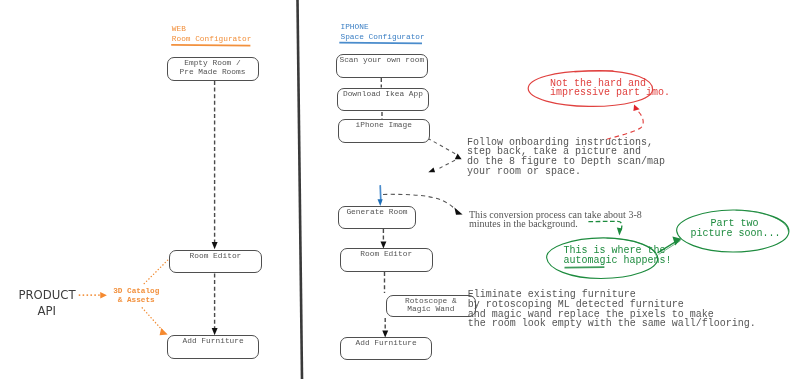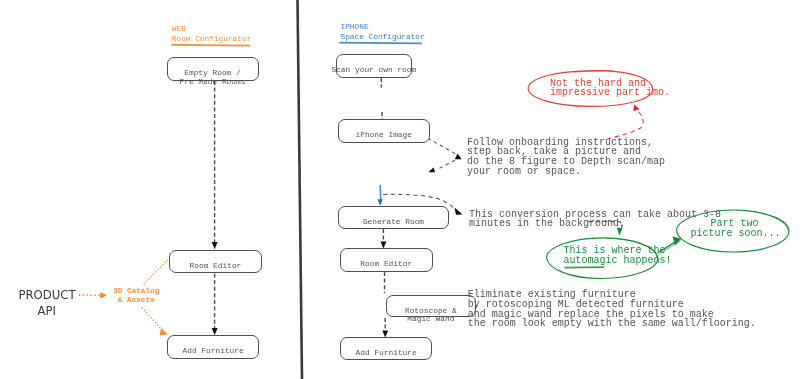--- a/index.html
+++ b/index.html
@@ -1,20 +1,20 @@
 <!DOCTYPE html>
 <html><head>
 <meta charset="utf-8">
 <style>
   html,body{margin:0;padding:0;background:#ffffff;}
   #page{position:relative;width:800px;height:379px;background:#ffffff;overflow:hidden;
         font-family:"Liberation Mono","DejaVu Sans Mono",monospace;}
   .layer{position:absolute;left:0;top:0;width:800px;height:379px;overflow:visible;}
   .node{position:absolute;box-sizing:border-box;border:1.1px solid #4f4f4f;border-radius:7px;
-        background:#fff;display:flex;flex-direction:column;align-items:center;justify-content:flex-start;padding-top:11px;}
+        background:#fff;display:flex;flex-direction:column;align-items:center;justify-content:flex-start;padding-top:1px;}
   .node span{color:#555;font-size:7.85px;line-height:8.8px;white-space:pre;transform:translateZ(0);}
   .head{position:absolute;white-space:pre;font-size:7.8px;line-height:9.6px;transform:translateZ(0);}
   .note{position:absolute;white-space:pre;color:#555;font-size:10px;line-height:9.65px;transform:translateZ(0);}
   .callout{position:absolute;white-space:pre;font-size:10px;line-height:9.6px;transform:translateZ(0);}
   .papi{position:absolute;white-space:pre;color:#3c3c3c;text-align:center;
         font-family:"DejaVu Sans","Liberation Sans",sans-serif;font-stretch:condensed;font-size:13px;line-height:16.2px;font-weight:400;transform:translateZ(0);}
   .cat{position:absolute;white-space:pre;font-size:7.7px;line-height:9.1px;text-align:center;font-weight:bold;transform:translateZ(0);}
 </style>
 </head>
 <body>
@@ -132,27 +132,30 @@
     <span>Empty Room /</span>
     <span>Pre Made Rooms</span>
   </div>
   <div class="node" style="left:168.9px;top:249.7px;width:93.1px;height:23.2px;">
     <span>Room Editor</span>
   </div>
   <div class="node" style="left:167px;top:335.1px;width:92.3px;height:24px;">
     <span>Add Furniture</span>
   </div>
 
-  <div class="node" style="left:335.8px;top:54.2px;width:76px;height:23.6px;">
+  <div class="node" style="left:335.8px;top:54.2px;width:92px;height:23.6px;">
     <span>Scan your own room</span>
+  </div>
+  <div class="node" style="left:336.8px;top:87.6px;width:92.3px;height:23.8px;">
+    <span>Download Ikea App</span>
   </div>
   <div class="node" style="left:337.6px;top:119.4px;width:92.3px;height:23.4px;">
     <span>iPhone Image</span>
   </div>
-  <div class="node" style="left:338px;top:206.2px;width:111px;height:23.1px;">
+  <div class="node" style="left:338px;top:206.2px;width:78px;height:23.1px;">
     <span>Generate Room</span>
   </div>
   <div class="node" style="left:339.8px;top:248.3px;width:92.9px;height:23.3px;">
     <span>Room Editor</span>
   </div>
   <div class="node" style="left:338.9px;top:294.6px;width:89.9px;height:22px;margin-left:47px;">
     <span>Rotoscope &amp;</span>
     <span>Magic Wand</span>
   </div>
   <div class="node" style="left:340.3px;top:337px;width:91.7px;height:23.2px;">
@@ -161,21 +164,21 @@
 
   <div class="papi" style="left:18.4px;top:286.6px;width:56.8px;">PRODUCT
 API</div>
   <div class="cat" style="left:113.2px;top:287.3px;width:46px;color:#f2903c;">3D Catalog
 &amp; Assets</div>
 
   <div class="note" style="left:467px;top:137.6px;">Follow onboarding instructions,
 step back, take a picture and
 do the 8 figure to Depth scan/map
 your room or space.</div>
-  <div class="note" style="left:469px;top:209.5px;">This conversion process can take about 3-8
+  <div class="note" style="left:469px;top:209.5px;font-family:Liberation Serif, serif;">This conversion process can take about 3-8
 minutes in the background.</div>
   <div class="note" style="left:467.7px;top:290.2px;">Eliminate existing furniture
 by rotoscoping ML detected furniture
 and magic wand replace the pixels to make
 the room look empty with the same wall/flooring.</div>
 
   <div class="callout" style="left:550px;top:78.5px;color:#e0413f;">Not the hard and
 impressive part imo.</div>
   <div class="callout" style="left:563.6px;top:246.3px;color:#1d8b3e;">This is where the
 automagic happens!</div>

